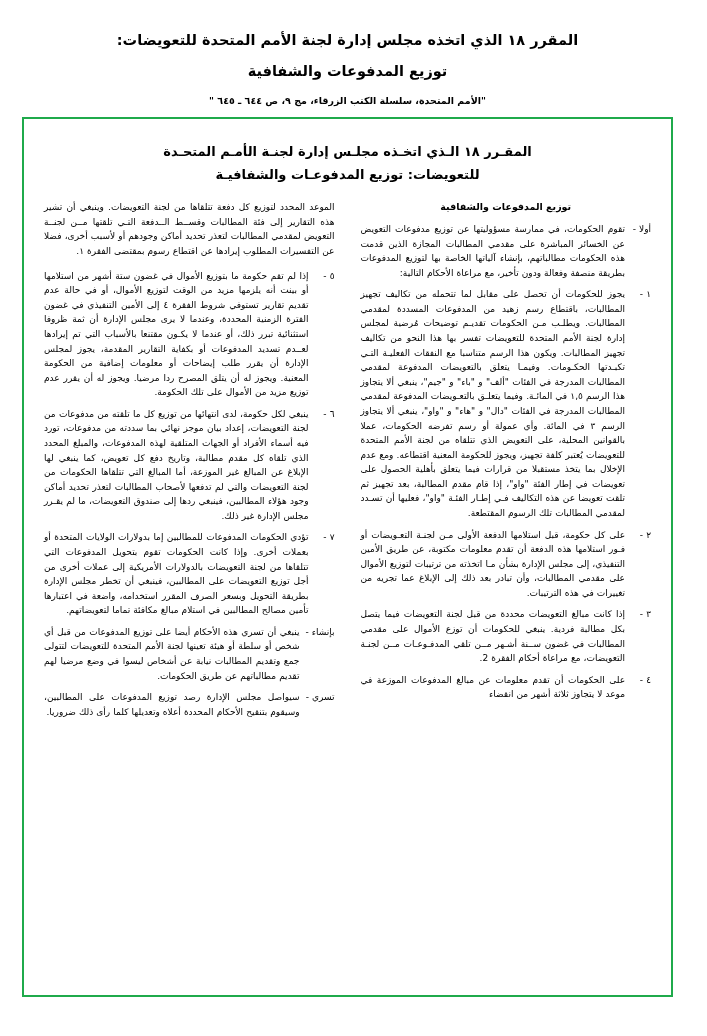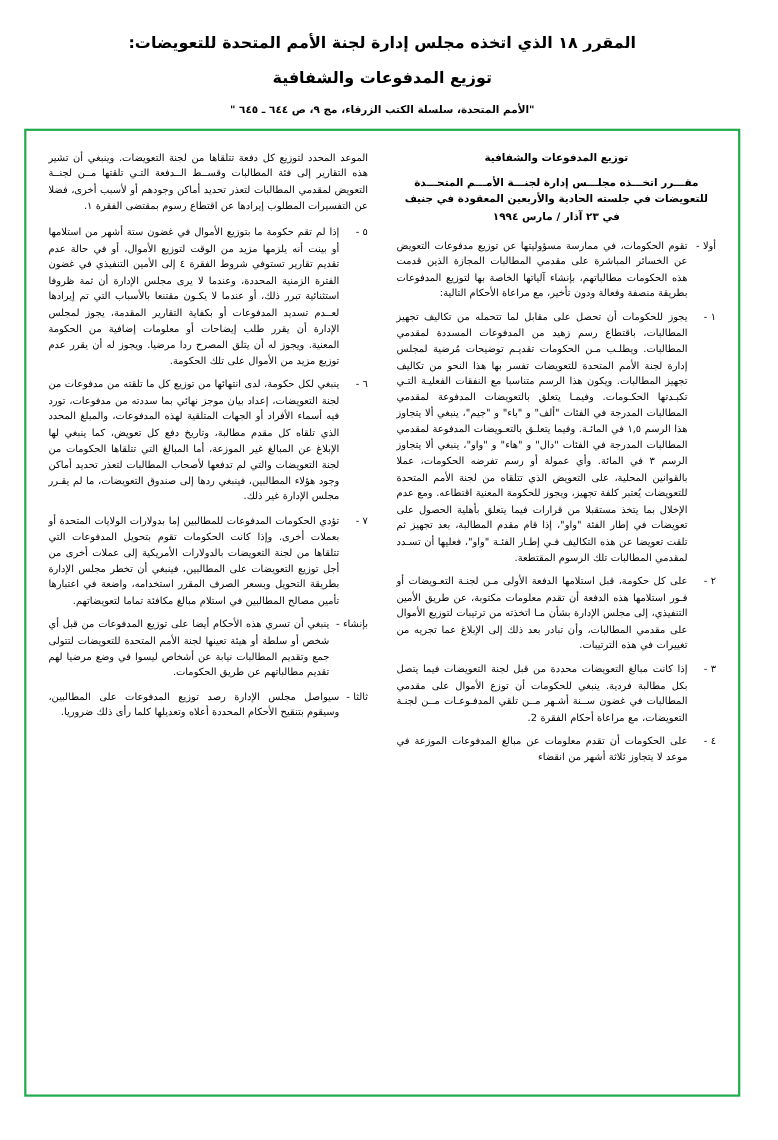--- a/index.html
+++ b/index.html
@@ -124,27 +124,30 @@
 <div class="page">
 
   <div class="doc-header">
     <div class="line1">المقرر ١٨ الذي اتخذه مجلس إدارة لجنة الأمم المتحدة للتعويضات:</div>
     <div class="line2">توزيع المدفوعات والشفافية</div>
     <div class="source">"الأمم المتحدة، سلسلة الكتب الزرقاء، مج ٩، ص ٦٤٤ ـ ٦٤٥ "</div>
   </div>
 
   <div class="frame">
 
+    <div class="frame-title">
+      <span class="t-line">المقـرر ١٨ الـذي اتخـذه مجلـس إدارة لجنـة الأمـم المتحـدة</span>
+      <span class="t-line">للتعويضات: توزيع المدفوعـات والشفافيـة</span>
+    </div>
 
 
     <div class="columns">
 
       <div class="col">
         <div class="col-title">توزيع المدفوعات والشفافية</div>
-        <div class="col-subtitle">مقـــرر اتخـــذه مجلـــس إدارة لجنـــة الأمـــم المتحـــدة للتعويضات في جلسته الحادية والأربعين المعقودة في جنيف في ٢٣ آذار / مارس ١٩٩٤</div>
 
         <p class="para hang">
           <span class="marker">أولا -</span>
           <span class="ptext">تقوم الحكومات، في ممارسة مسؤوليتها عن توزيع مدفوعات التعويض عن الخسائر المباشرة على مقدمي المطالبات المجازة الذين قدمت هذه الحكومات مطالباتهم، بإنشاء آلياتها الخاصة بها لتوزيع المدفوعات بطريقة منصفة وفعالة ودون تأخير، مع مراعاة الأحكام التالية:</span>
         </p>
         <p class="para hang">
           <span class="marker">١ -</span>
           <span class="ptext">يجوز للحكومات أن تحصل على مقابل لما تتحمله من تكاليف تجهيز المطالبات، باقتطاع رسم زهيد من المدفوعات المسددة لمقدمي المطالبات. ويطلـب مـن الحكومات تقديـم توضيحات مُرضية لمجلس إدارة لجنة الأمم المتحدة للتعويضات تفسر بها هذا النحو من تكاليف تجهيز المطالبات. ويكون هذا الرسم متناسبا مع النفقات الفعليـة التـي تكبـدتها الحكـومات. وفيمـا يتعلق بالتعويضات المدفوعة لمقدمي المطالبات المدرجة في الفئات "ألف" و "باء" و "جيم"، ينبغي ألا يتجاوز هذا الرسم ١,٥ في المائـة. وفيما يتعلـق بالتعـويضات المدفوعة لمقدمي المطالبات المدرجة في الفئات "دال" و "هاء" و "واو"، ينبغي ألا يتجاوز الرسم ٣ في المائة. وأي عمولة أو رسم تفرضه الحكومات، عملا بالقوانين المحلية، على التعويض الذي تتلقاه من لجنة الأمم المتحدة للتعويضات يُعتبر كلفة تجهيز، ويجوز للحكومة المعنية اقتطاعه. ومع عدم الإخلال بما يتخذ مستقبلا من قرارات فيما يتعلق بأهلية الحصول على تعويضات في إطار الفئة "واو"، إذا قام مقدم المطالبة، بعد تجهيز ثم تلقت تعويضا عن هذه التكاليف فـي إطـار الفئـة "واو"، فعليها أن تسـدد لمقدمي المطالبات تلك الرسوم المقتطعة.</span>
         </p>
         <p class="para hang">
@@ -176,20 +179,20 @@
         </p>
         <p class="para hang">
           <span class="marker">٧ -</span>
           <span class="ptext">تؤدي الحكومات المدفوعات للمطالبين إما بدولارات الولايات المتحدة أو بعملات أخرى. وإذا كانت الحكومات تقوم بتحويل المدفوعات التي تتلقاها من لجنة التعويضات بالدولارات الأمريكية إلى عملات أخرى من أجل توزيع التعويضات على المطالبين، فينبغي أن تخطر مجلس الإدارة بطريقة التحويل وبسعر الصرف المقرر استخدامه، واضعة في اعتبارها تأمين مصالح المطالبين في استلام مبالغ مكافئة تماما لتعويضاتهم.</span>
         </p>
         <p class="para hang">
           <span class="marker">بإنشاء -</span>
           <span class="ptext">ينبغي أن تسري هذه الأحكام أيضا على توزيع المدفوعات من قبل أي شخص أو سلطة أو هيئة تعينها لجنة الأمم المتحدة للتعويضات لتتولى جمع وتقديم المطالبات نيابة عن أشخاص ليسوا في وضع مرضيا لهم تقديم مطالباتهم عن طريق الحكومات.</span>
         </p>
         <p class="para hang">
-          <span class="marker">ثالثا -</span>
+          <span class="marker">تسري -</span>
           <span class="ptext">سيواصل مجلس الإدارة رصد توزيع المدفوعات على المطالبين، وسيقوم بتنقيح الأحكام المحددة أعلاه وتعديلها كلما رأى ذلك ضروريا.</span>
         </p>
       </div>
 
     </div>
   </div>
 </div>
 
 </body></html>

